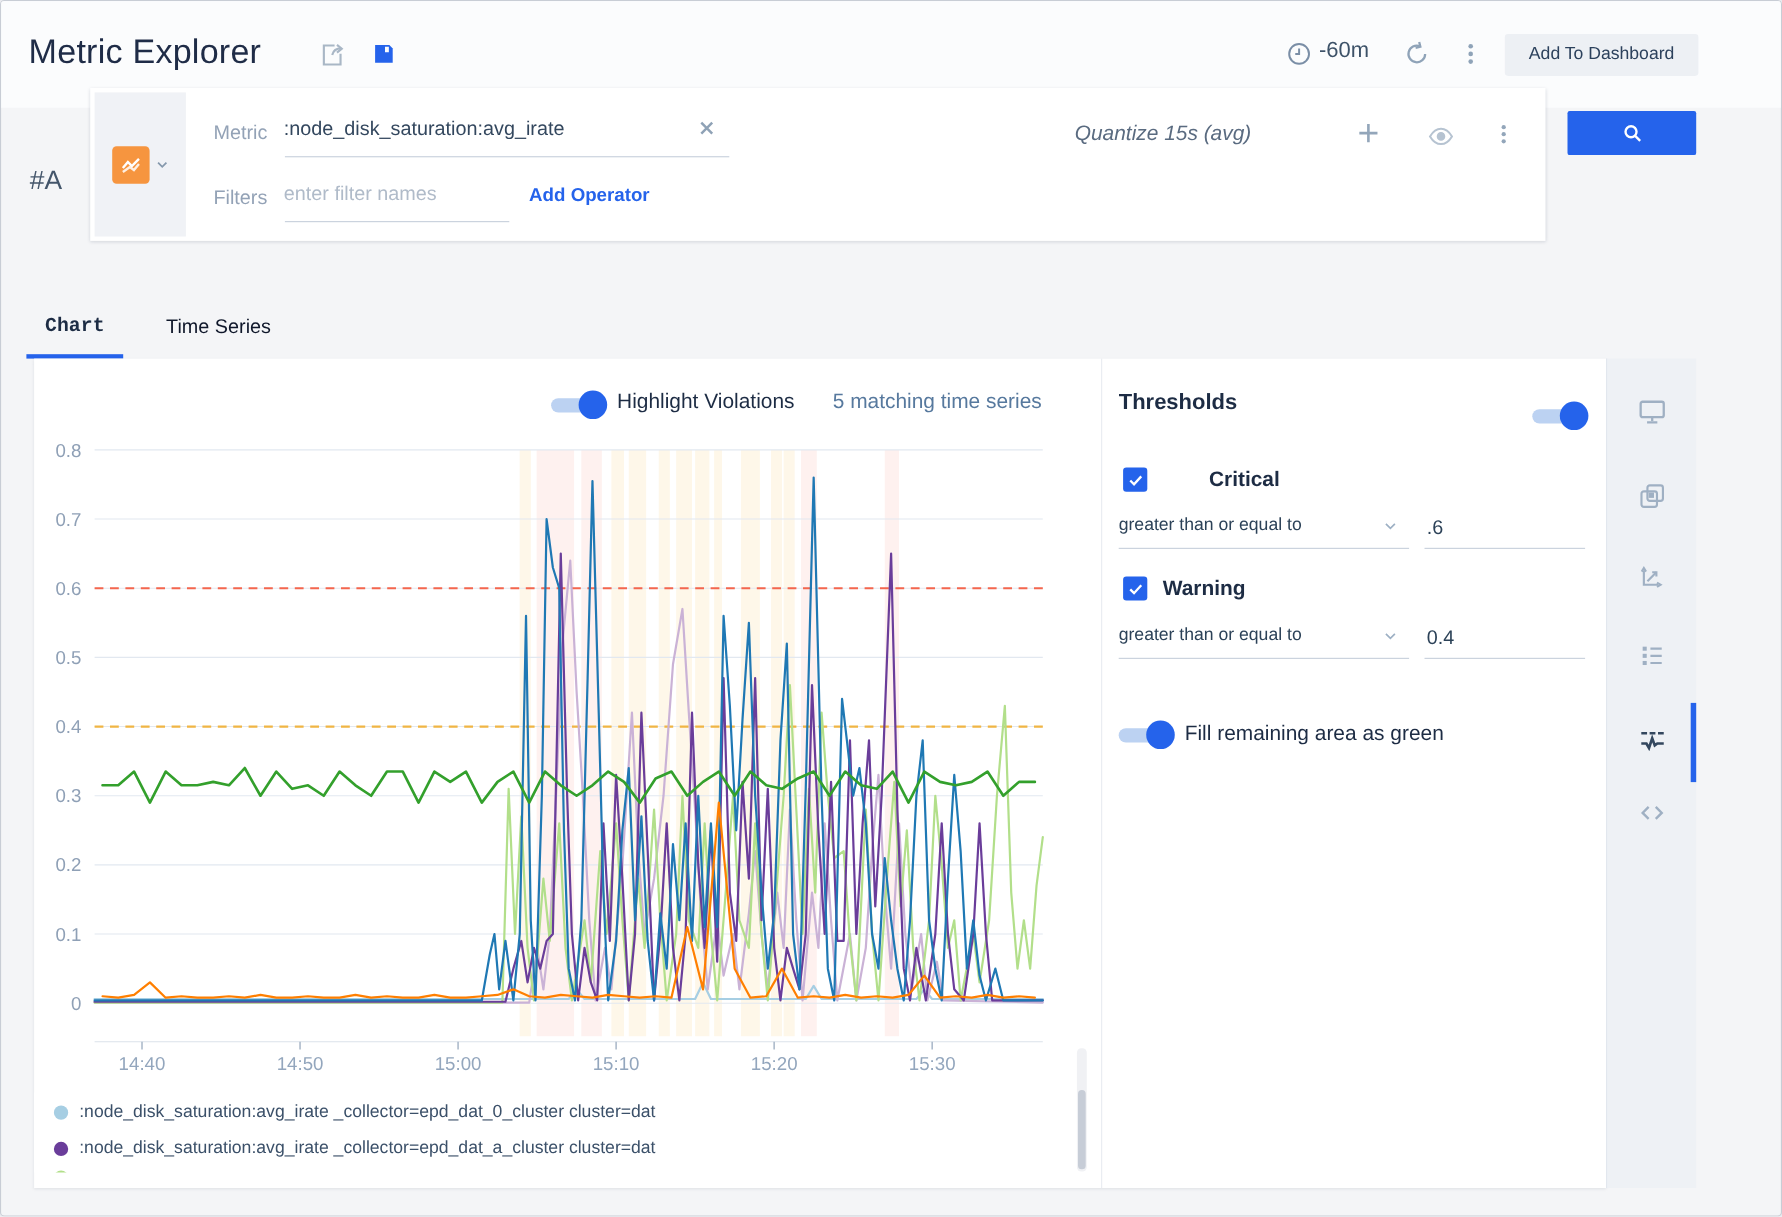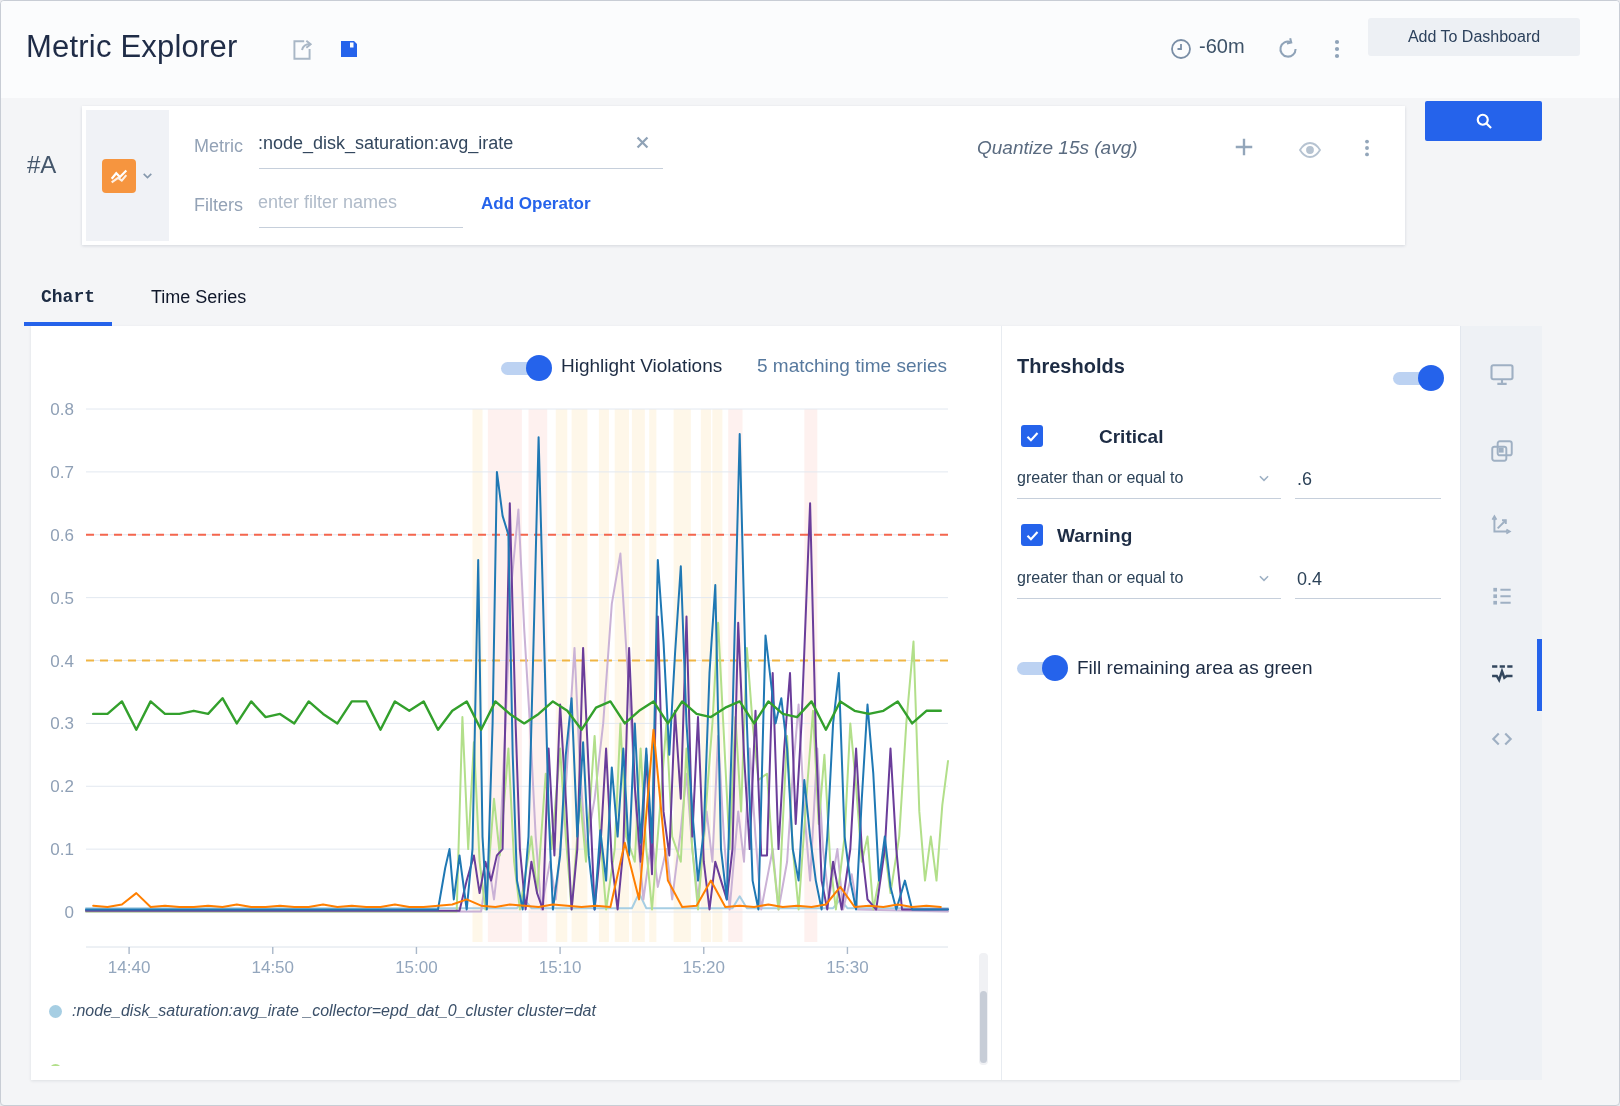--- a/index.html
+++ b/index.html
@@ -6,24 +6,24 @@
   html,body { background:#e9eaee; font-family:"Liberation Sans", sans-serif; }
   .page {
     position:relative; width:1620px; height:1106px; background:#f4f5f7;
     border:1px solid #c8cdd5; border-radius:4px; overflow:hidden;
   }
   .abs { position:absolute; }
   .header { left:0; top:0; width:1620px; height:97px; background:#fbfcfd; }
   .page-title { left:25px; top:28px; font-size:31px; font-weight:500; color:#1f2c47; letter-spacing:0.2px; }
   .icon-btn { display:flex; align-items:center; justify-content:center; cursor:pointer; }
   .time-range { left:1198px; top:34px; font-size:20px; color:#3d5268; font-weight:500; }
-  .add-dash-btn { left:1367px; top:17px; width:212px; height:38px; background:#edf0f4; border-radius:3px;
+  .add-dash-btn { left:1367px; top:30px; width:176px; height:38px; background:#edf0f4; border-radius:3px;
     display:flex; align-items:center; justify-content:center; font-size:16px; color:#2c415c; cursor:pointer; }
   .query-row-id { left:26px; top:150px; font-size:24px; color:#44566b; font-weight:500; }
-  .query-card { left:81px; top:105px; width:1323px; height:139px; background:#fff; box-shadow:0 1px 3px rgba(16,36,62,.14); }
+  .query-card { left:81px; top:79px; width:1323px; height:139px; background:#fff; box-shadow:0 1px 3px rgba(16,36,62,.14); }
   .qc-iconbox { left:4px; top:4px; width:83px; height:131px; background:#f0f2f6; display:flex; align-items:center; justify-content:center; gap:5px; }
   .metric-icon { width:34px; height:34px; background:#f6953f; border-radius:4px; display:flex; align-items:center; justify-content:center; }
   .field-label { font-size:18px; color:#93a2b6; }
   .field-value { font-size:18px; color:#33475e; background:transparent; border:none; outline:none; font-family:Liberation Sans, sans-serif; }
   .field-value::placeholder { color:#b0bbc9; }
   .u-line { height:1px; background:#c6cfdb; }
   .add-operator { font-size:17px; font-weight:700; color:#2563eb; cursor:pointer; }
   .quantize { font-size:19px; font-style:italic; color:#5a6b80; }
   .search-btn { left:1424px; top:100px; width:117px; height:40px; background:#2563eb; border-radius:2px; cursor:pointer;
     display:flex; align-items:center; justify-content:center; }
@@ -216,23 +216,27 @@
       <polyline points="55.0,512.2 486.0,512.2 493.2,503.4 500.4,512.2 600.9,512.2 608.1,497.1 615.3,512.2 701.5,512.2 708.7,500.3 715.9,512.2 802.1,512.2 809.3,503.4 816.4,512.2 917.0,512.2" fill="none" stroke="#a6cee3" stroke-width="2" stroke-linejoin="round" stroke-linecap="round"></polyline>
       <polyline points="55.0,515.4 450.1,515.4 457.3,465.7 463.0,503.4 468.8,453.1 474.5,327.4 480.3,189.1 487.4,113.6 493.2,233.1 498.9,327.4 504.7,440.6 510.4,513.5 519.0,465.7 524.8,503.4 534.8,390.3 543.5,251.9 549.2,377.7 555.0,453.1 563.6,402.8 572.2,327.4 580.8,207.9 589.4,157.6 595.2,251.9 600.9,339.9 606.7,440.6 612.4,503.4 621.0,440.6 626.8,490.9 635.4,453.1 641.2,503.4 649.8,434.3 655.5,377.7 661.3,453.1 667.0,503.4 675.6,415.4 681.4,465.7 687.1,339.9 692.9,440.6 698.6,513.5 707.2,415.4 713.0,465.7 718.7,352.5 724.5,440.6 730.2,513.5 741.7,453.1 747.5,513.5 756.1,465.7 761.8,377.7 767.6,308.5 773.3,415.4 779.1,484.6 786.3,352.5 792.0,453.1 797.8,503.4 806.4,453.1 812.1,513.5 820.7,478.3 826.5,513.5 917.0,515.4" fill="none" stroke="#cab2d6" stroke-width="2" stroke-linejoin="round" stroke-linecap="round"></polyline>
       <polyline points="55.0,515.4 425.7,515.4 431.4,321.1 437.2,453.1 442.9,346.2 448.6,465.7 454.4,513.5 463.0,402.8 468.8,459.4 477.4,352.5 483.1,465.7 488.9,513.5 500.4,440.6 506.1,497.1 514.7,377.7 520.5,453.1 529.1,352.5 534.8,440.6 540.6,513.5 549.2,402.8 555.0,465.7 563.6,339.9 569.3,440.6 575.1,513.5 583.7,453.1 589.4,327.4 595.2,440.6 603.8,465.7 609.6,352.5 615.3,453.1 621.0,513.5 629.7,402.8 635.4,327.4 641.2,440.6 649.8,465.7 655.5,352.5 661.3,453.1 667.0,513.5 675.6,402.8 681.4,327.4 687.1,226.8 692.9,339.9 698.6,453.1 704.4,321.1 710.1,415.4 715.9,251.9 721.6,327.4 727.4,384.0 736.0,377.7 741.7,459.4 747.5,513.5 756.1,339.9 761.8,453.1 767.6,513.5 776.2,390.3 782.0,314.8 787.7,428.0 793.4,358.8 799.2,465.7 804.9,513.5 813.6,440.6 819.3,327.4 825.1,390.3 830.8,465.7 836.5,440.6 842.3,513.5 853.8,453.1 859.5,497.1 868.2,440.6 875.3,327.4 882.5,245.6 888.3,415.4 894.0,484.6 899.8,440.6 905.5,484.6 911.3,409.1 917.0,365.1" fill="none" stroke="#b2df8a" stroke-width="2" stroke-linejoin="round" stroke-linecap="round"></polyline>
       <polyline points="55.0,514.7 428.5,514.7 435.7,484.6 442.9,459.4 448.6,497.1 454.4,465.7 460.1,484.6 465.9,459.4 471.6,453.1 478.8,107.3 484.6,327.4 488.9,453.1 494.6,513.5 500.4,465.7 506.1,497.1 511.9,513.5 517.6,352.5 523.4,459.4 529.1,308.5 534.8,402.8 540.6,513.5 546.3,453.1 552.1,251.9 557.8,377.7 563.6,513.5 569.3,453.1 575.1,352.5 580.8,465.7 586.6,513.5 592.3,453.1 598.1,251.9 603.8,390.3 609.6,465.7 615.3,358.8 621.0,478.3 626.8,220.5 632.5,415.4 638.3,459.4 644.0,314.8 649.8,402.8 655.5,220.5 661.3,440.6 667.0,321.1 672.8,465.7 678.5,513.5 684.3,465.7 690.0,484.6 695.8,503.4 701.5,453.1 707.2,226.8 713.0,358.8 718.7,453.1 724.5,314.8 730.2,459.4 736.0,459.4 741.7,277.1 747.5,453.1 753.2,352.5 759.0,277.1 764.7,428.0 770.5,327.4 779.1,107.3 784.8,339.9 790.6,484.6 796.3,513.5 802.1,465.7 810.7,513.5 819.3,453.1 825.1,352.5 830.8,453.1 836.5,503.4 845.2,513.5 853.8,453.1 859.5,352.5 865.3,453.1 871.0,513.5 917.0,513.5" fill="none" stroke="#6a3d9a" stroke-width="2" stroke-linejoin="round" stroke-linecap="round"></polyline>
       <polyline points="55.0,513.5 407.0,513.5 414.2,472.0 418.5,453.1 422.8,503.4 428.5,459.4 435.7,513.5 441.5,453.1 447.2,163.9 451.5,440.6 455.8,513.5 461.6,327.4 465.9,75.9 471.6,119.9 477.4,138.8 481.7,358.8 486.0,484.6 491.7,513.5 497.5,440.6 503.2,220.5 507.6,41.3 513.3,251.9 517.6,415.4 521.9,513.5 529.1,459.4 534.8,358.8 540.6,302.2 546.3,440.6 552.1,346.2 557.8,459.4 563.6,513.5 569.3,434.3 575.1,484.6 580.8,371.4 586.6,440.6 592.3,352.5 598.1,459.4 603.8,327.4 609.6,446.8 615.3,352.5 621.0,446.8 626.8,163.9 632.5,245.6 638.3,358.8 644.0,258.2 649.8,170.2 655.5,327.4 661.3,415.4 667.0,484.6 672.8,434.3 678.5,277.1 684.3,189.1 690.0,453.1 695.8,503.4 701.5,321.1 708.7,38.1 715.9,327.4 721.6,484.6 727.4,513.5 734.5,239.4 738.9,277.1 744.6,327.4 750.3,302.2 756.1,352.5 761.8,453.1 767.6,484.6 773.3,384.0 779.1,440.6 784.8,484.6 790.6,513.5 796.3,440.6 802.1,327.4 807.8,277.1 813.6,440.6 819.3,484.6 825.1,513.5 830.8,402.8 836.5,308.5 842.3,377.7 848.0,484.6 853.8,440.6 859.5,490.9 865.3,513.5 873.9,484.6 881.1,513.5 917.0,513.5" fill="none" stroke="#1f78b4" stroke-width="2" stroke-linejoin="round" stroke-linecap="round"></polyline>
       <polyline points="62.2,509.7 76.5,511.0 90.9,508.5 105.3,497.1 119.6,511.0 134.0,509.7 148.4,511.0 162.8,511.0 177.1,509.7 191.5,511.0 205.8,508.5 220.2,511.0 234.6,511.0 249.0,509.7 263.3,511.0 277.7,511.0 292.1,508.5 306.4,511.0 320.8,509.7 335.2,511.0 349.5,511.0 363.9,508.5 378.3,511.0 392.6,511.0 407.0,509.7 421.3,508.5 435.7,503.4 450.1,509.7 464.4,511.0 478.8,508.5 493.2,509.7 507.6,511.0 521.9,508.5 536.3,509.7 550.6,511.0 565.0,509.7 579.4,511.0 593.8,446.8 608.1,503.4 622.5,333.7 636.9,484.6 651.2,511.0 665.6,509.7 679.9,484.6 694.3,511.0 708.7,509.7 723.1,511.0 737.4,508.5 751.8,511.0 766.1,509.7 780.5,511.0 794.9,508.5 809.3,490.9 823.6,511.0 838.0,509.7 852.4,511.0 866.7,508.5 881.1,511.0 895.4,509.7 909.8,511.0" fill="none" stroke="#ff7f00" stroke-width="2" stroke-linejoin="round" stroke-linecap="round"></polyline>
       <polyline points="62.2,317.9 76.5,317.9 90.9,305.4 105.3,333.7 119.6,305.4 134.0,317.9 148.4,317.9 162.8,314.8 177.1,317.9 191.5,302.2 205.8,327.4 220.2,305.4 234.6,321.1 249.0,317.9 263.3,327.4 277.7,305.4 292.1,317.9 306.4,327.4 320.8,305.4 335.2,305.4 349.5,333.7 363.9,305.4 378.3,314.8 392.6,305.4 407.0,333.7 421.3,314.8 435.7,305.4 450.1,333.7 464.4,305.4 478.8,317.9 493.2,327.4 507.6,317.9 521.9,305.4 536.3,314.8 550.6,333.7 565.0,311.7 579.4,305.4 593.8,327.4 608.1,314.8 622.5,305.4 636.9,327.4 651.2,305.4 665.6,317.9 679.9,321.1 694.3,311.7 708.7,305.4 723.1,327.4 737.4,305.4 751.8,317.9 766.1,321.1 780.5,305.4 794.9,333.7 809.3,305.4 823.6,314.8 838.0,317.9 852.4,314.8 866.7,305.4 881.1,327.4 895.4,314.8 909.8,314.8" fill="none" stroke="#33a02c" stroke-width="2.4" stroke-linejoin="round" stroke-linecap="round"></polyline>
     </svg>
 
   <div class="abs legend-clip" id="legend">
-      <div class="legend-row" style="top: 9px; font-style: italic;">
+      <div class="legend-row" style="top: 9px;">
         <span class="legend-dot" style="background: rgb(166, 206, 227);"></span>
         <span class="legend-label">:node_disk_saturation:avg_irate _collector=epd_dat_0_cluster cluster=dat</span>
+      </div>
+      <div class="legend-row" style="top: 42px;">
+        <span class="legend-dot" style="background: rgb(106, 61, 154);"></span>
+        <span class="legend-label">:node_disk_saturation:avg_irate _collector=epd_dat_a_cluster cluster=dat</span>
       </div>
       <div class="legend-row" style="top: 71px;">
         <span class="legend-dot" style="background: rgb(178, 223, 138);"></span>
         <span class="legend-label"></span>
       </div>
     </div>
   <div class="abs scroll-track"></div>
   <div class="abs scroll-thumb"></div>
 
   <span class="abs th-title" style="left: 1016px; top: 354px;">Thresholds</span>

